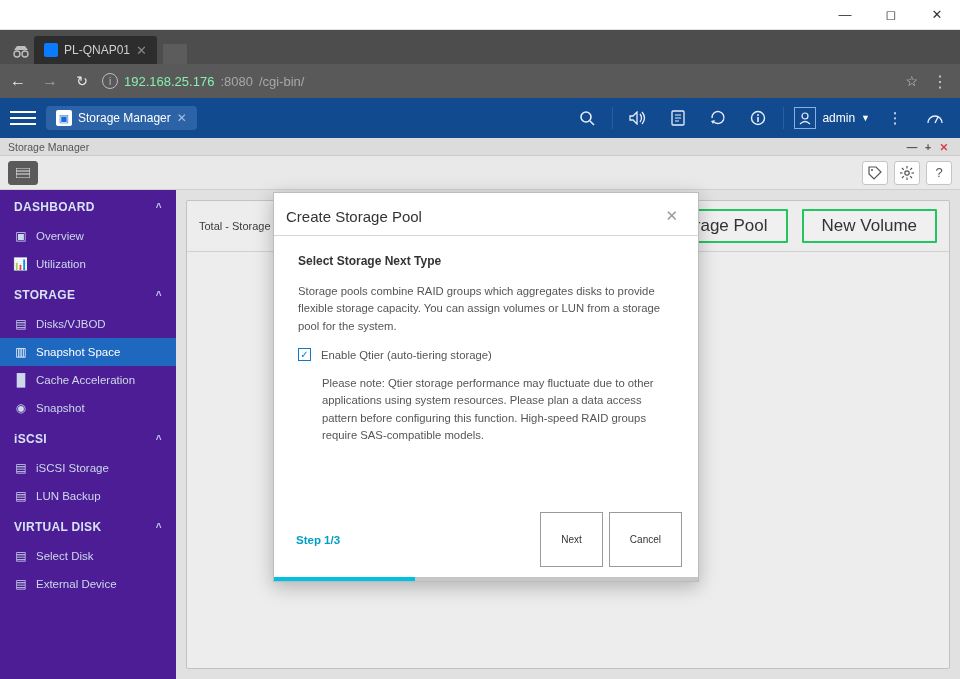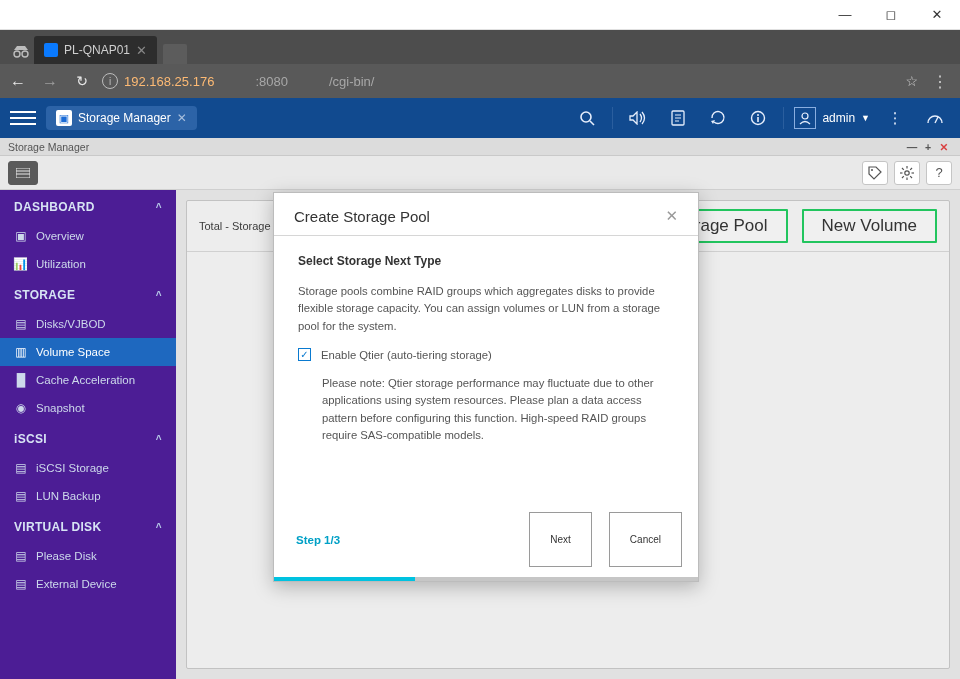--- a/index.html
+++ b/index.html
@@ -18,22 +18,22 @@
   .tab-close { color:#888; font-size:13px; }
   .newtab { width:24px; height:20px; background:#5c5c5c; margin-left:6px; border-radius:2px 2px 0 0; }
 
   
   .urlbar { height: 34px; background:#595959; display:flex; align-items:center; padding:0 6px; gap:8px; color:#cfcfcf; }
   .nav-arrow { width:24px; text-align:center; font-size:16px; color:#9e9e9e; }
   .nav-arrow.enabled { color:#e8e8e8; }
   .reload { width:24px; text-align:center; font-size:14px; color:#e8e8e8; }
   .addr { flex:1; background:#595959; border:none; color:#d9d9d9; font-size:13px; display:flex; align-items:center; gap:6px;}
   .addr .info { width:16px; height:16px; border:1px solid #bcbcbc; border-radius:50%; display:inline-flex; align-items:center; justify-content:center; font-size:10px; color:#bcbcbc;}
-  .addr .host { color:#fdba74; }
-  .addr .path { color:#a8a8a8;margin-left:35px; }
+  .addr .host { color:#86efac; }
+  .addr .path { color:#a8a8a8; }
   .url-star { color:#cfcfcf; font-size:14px; }
   .url-menu { color:#cfcfcf; font-size:16px; padding:0 6px;}
 
   
   .qnap-top { height: 40px; background:#114a8f; display:flex; align-items:center; padding:0 10px; gap:10px; color:#fff; }
   .hamburger { width:26px; height:26px; display:flex; flex-direction:column; justify-content:center; gap:4px; }
   .hamburger span { height:2px; background:#fff; }
   .app-tab { background:#2c63a7; border-radius:4px; padding:4px 10px; display:flex; align-items:center; gap:6px; font-size:12px; }
   .app-tab .app-ico { width:16px; height:16px; background:#fff; border-radius:2px; display:flex; align-items:center; justify-content:center; font-size:11px; color:#1a6bd6;}
   .app-tab .x { color:#a9c0de; font-size:12px;}
@@ -68,30 +68,30 @@
   .panel { background:#ededed; border:1px solid #c2c2c2; border-radius:2px; height:100%; }
   .panel-head { padding:8px 12px; border-bottom:1px solid #d0d0d0; font-size:11px; color:#4a4a4a; display:flex; align-items:center; gap:14px;}
   .panel-head .ph-total { color:#3c3c3c; }
   .panel-head .ph-total b { font-weight:400; }
   .panel-head .sp { flex:1; }
   .panel-head a.qtier { color:#2c5fc0; text-decoration:underline; font-size:11px;}
   .ph-btn { border:2px solid #22c55e; background:#f0f0f0; padding:5px 18px; font-size:17px; color:#333; border-radius:1px; }
 
   
   .modal { position:absolute; left:273px; top:192px; width:426px; height:390px; background:#fff; box-shadow:0 5px 18px rgba(0,0,0,0.25); border:1px solid #bcbcbc; display:flex; flex-direction:column; }
-  .modal-head { padding:14px 20px 10px 20px; border-bottom:1px solid #d6d6d6; display:flex; align-items:center;}
+  .modal-head { padding:14px 20px 10px 12px; border-bottom:1px solid #d6d6d6; display:flex; align-items:center;}
   .modal-title { font-size:15px; color:#333; font-weight:500;}
   .modal-x { margin-left:auto; color:#999; font-size:15px;}
   .modal-body { padding:16px 24px; font-size:11.3px; color:#555; line-height:1.55; overflow:auto; flex:1;}
   .modal-body h4 { font-size:12px; font-weight:600; color:#333; margin-bottom:12px;}
   .modal-body p { margin-bottom:12px; }
   .chk-row { display:flex; gap:10px; align-items:flex-start; margin:6px 0 10px 0;}
   .chk { width:13px; height:13px; border:1.5px solid #0a7ad0; display:inline-flex; align-items:center; justify-content:center; font-size:10px; color:#0a7ad0; margin-top:1px;}
   .indent { margin-left:24px; }
-  .modal-foot { padding:10px 16px 14px 22px; display:flex; align-items:center; gap:17px; position:relative;}
+  .modal-foot { padding:10px 16px 14px 22px; display:flex; align-items:center; gap:6px; position:relative;}
   .step-label { color:#00a0c6; font-size:11.5px; font-weight:600;}
   .modal-foot .sp { flex:1; }
   .m-btn { border:1px solid #9a9a9a; background:#fff; padding:21px 20px; font-size:10px; color:#333; }
   .progress { position:absolute; left:0; bottom:0; height:4px; width:100%; background:#c6c6c6;}
   .progress .bar { height:100%; width:33.3%; background:#00c2e0; }
 
   svg { display:block; }
 </style>
 </head>
 <body>
@@ -260,21 +260,21 @@
     <div class="side-section">
       <span>STORAGE</span>
       <span class="side-caret">^</span>
     </div>
     <div class="side-item">
       <span class="si-ico">▤</span>
       <span>Disks/VJBOD</span>
     </div>
     <div class="side-item active">
       <span class="si-ico">▥</span>
-      <span>Volume Space</span>
+      <span>Snapshot Space</span>
     </div>
     <div class="side-item">
       <span class="si-ico">█</span>
       <span>Cache Acceleration</span>
     </div>
     <div class="side-item">
       <span class="si-ico">◉</span>
       <span>Snapshot</span>
     </div>
 
@@ -290,21 +290,21 @@
       <span class="si-ico">▤</span>
       <span>LUN Backup</span>
     </div>
 
     <div class="side-section">
       <span>VIRTUAL DISK</span>
       <span class="side-caret">^</span>
     </div>
     <div class="side-item">
       <span class="si-ico">▤</span>
-      <span>Please Disk</span>
+      <span>Select Disk</span>
     </div>
     <div class="side-item">
       <span class="si-ico">▤</span>
       <span>External Device</span>
     </div>
   </div>
 
   <div class="main">
     <div class="panel">
       <div class="panel-head">

